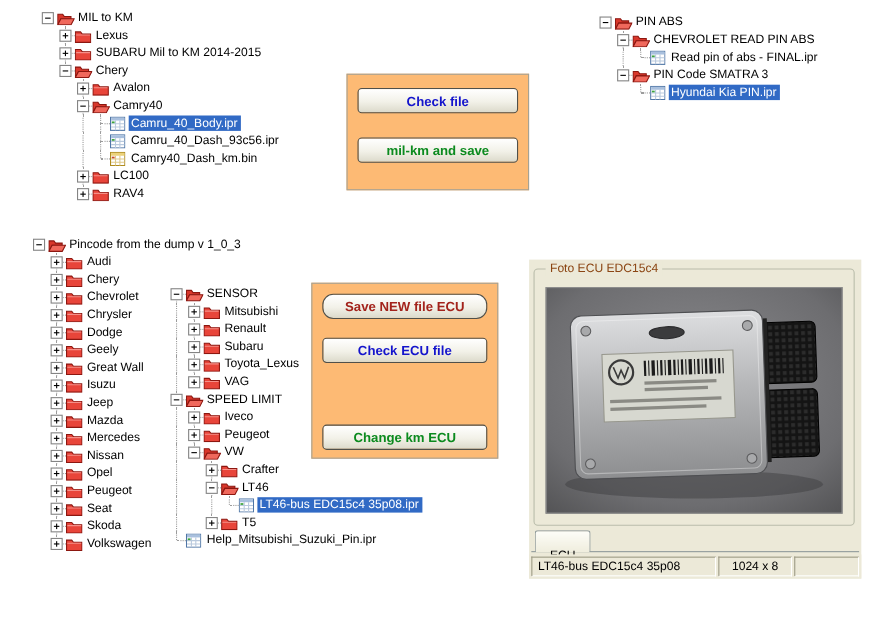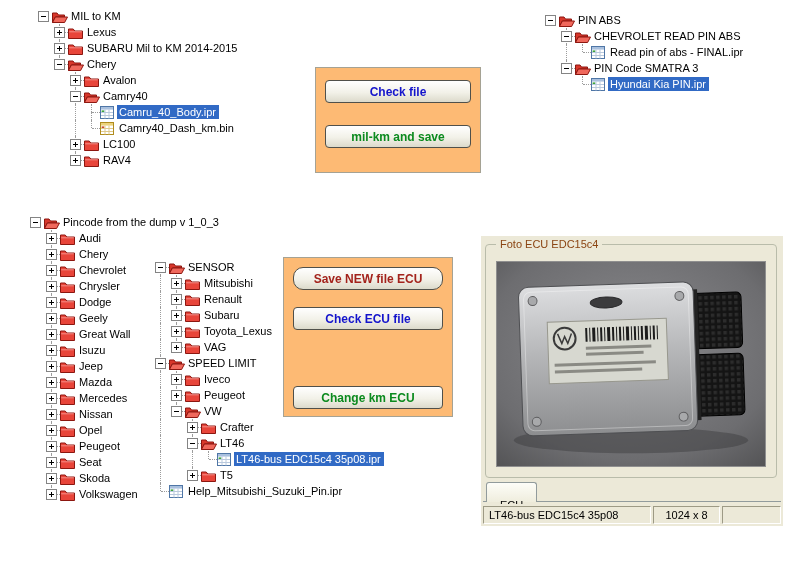--- a/index.html
+++ b/index.html
@@ -195,20 +195,41 @@
         </span>
         <span class="tree-icon">
           <svg width="14" height="13" viewBox="0 0 14 13">
             <rect x="0.5" y="0.5" width="13" height="12" fill="#ffffff" stroke="#4f76a6"></rect>
             <rect x="1" y="1" width="12" height="2.6" fill="#a9c0de"></rect>
             <path d="M1 6.5 H13 M1 9.5 H13 M5 3.6 V12.5 M9 3.6 V12.5" stroke="#b9c9dd" stroke-width="1" fill="none"></path>
             <rect x="1.6" y="4.4" width="2.6" height="1.6" fill="#3da43d"></rect>
           </svg>
         </span>
         <span class="tree-label selected">Camru_40_Body.ipr</span>
+      </div>
+      <div class="tree-row">
+        <span class="cell"></span>
+        <span class="cell"></span>
+        <span class="cell">
+          <i class="vfull"></i>
+        </span>
+        <span class="cell">
+          <i class="vt"></i>
+          <i class="vb"></i>
+          <i class="hz"></i>
+        </span>
+        <span class="tree-icon">
+          <svg width="14" height="13" viewBox="0 0 14 13">
+            <rect x="0.5" y="0.5" width="13" height="12" fill="#ffffff" stroke="#4f76a6"></rect>
+            <rect x="1" y="1" width="12" height="2.6" fill="#a9c0de"></rect>
+            <path d="M1 6.5 H13 M1 9.5 H13 M5 3.6 V12.5 M9 3.6 V12.5" stroke="#b9c9dd" stroke-width="1" fill="none"></path>
+            <rect x="1.6" y="4.4" width="2.6" height="1.6" fill="#3da43d"></rect>
+          </svg>
+        </span>
+        <span class="tree-label">Camru_40_Dash_93c56.ipr</span>
       </div>
       <div class="tree-row">
         <span class="cell"></span>
         <span class="cell"></span>
         <span class="cell">
           <i class="vfull"></i>
         </span>
         <span class="cell">
           <i class="vt"></i>
           <i class="hz"></i>

